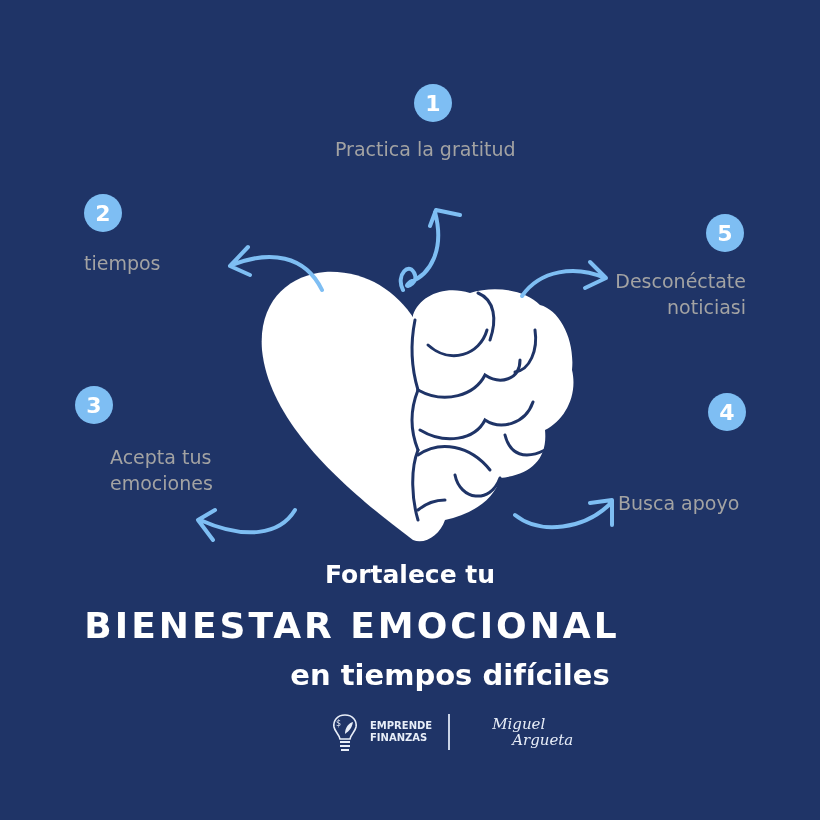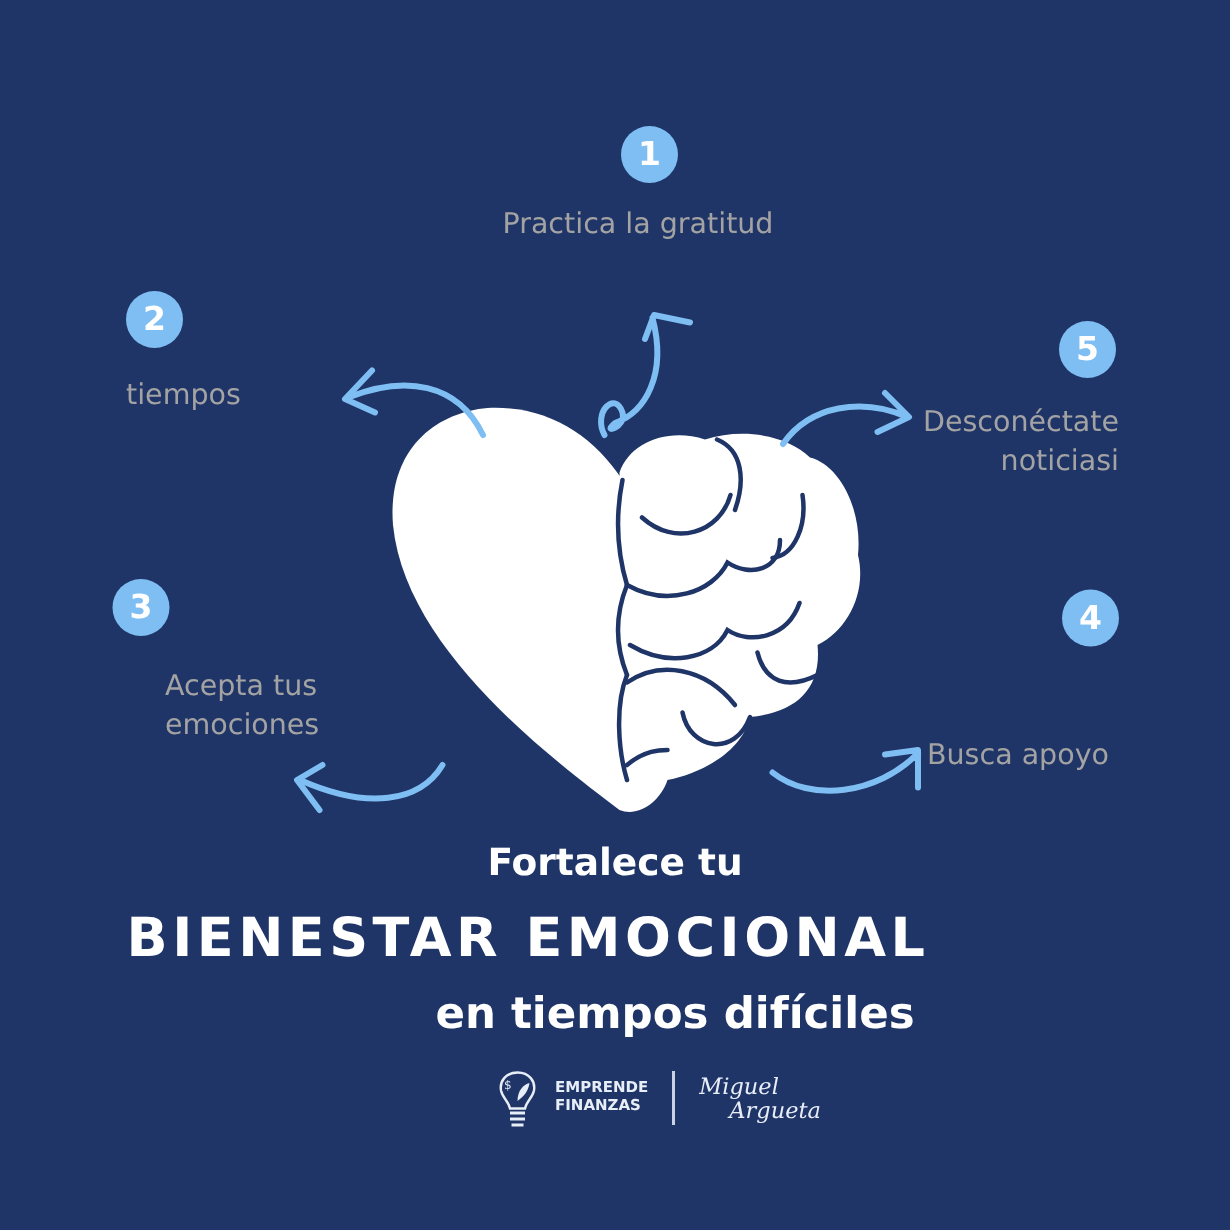--- a/index.html
+++ b/index.html
@@ -7,21 +7,21 @@
   .badge{position:absolute;width:38px;height:38px;border-radius:50%;background:#7ebef3;display:flex;align-items:center;justify-content:center;font-weight:bold;font-size:22px;color:#fff;}
   .tip{position:absolute;font-size:19px;line-height:26px;color:#a3a3a3;}
   .tip.right{text-align:right;}
   svg.art{position:absolute;left:0;top:0;}
   .title1{position:absolute;left:0;width:820px;text-align:center;top:560px;font-size:25px;font-weight:bold;}
   .title2{position:absolute;left:0;width:704px;text-align:center;top:605px;font-size:36px;font-weight:bold;letter-spacing:3px;}
   .title3{position:absolute;left:40px;width:820px;text-align:center;top:658px;font-size:29px;font-weight:bold;}
   .logo{position:absolute;left:330px;top:712px;display:flex;align-items:center;gap:10px;}
   .logo .brand{font-size:10px;font-weight:bold;line-height:12px;color:#e8eef8;}
   .logo .sep{width:2px;height:36px;background:#c9d3e6;margin:0 6px;}
-  .logo .sig{font-family:"DejaVu Serif",serif;font-style:italic;font-size:15px;color:#e8eef8;line-height:16px;}
+  .logo .sig{font-family:"DejaVu Serif",serif;font-style:italic;font-size:15px;color:#e8eef8;line-height:16px;margin-left:26px;}
 </style>
 </head>
 <body>
 
 <svg class="art" width="820" height="820" viewBox="0 0 820 820">
 
   <path d="M413 540 C 360 500, 270 430, 262 350 C 258 300, 290 275, 325 272 C 365 270, 395 290, 415 320 L 415 540 Z" fill="#ffffff"></path>
 
   <g>
     <path d="M413 315 C 420 295, 445 285, 470 293 C 495 285, 525 290, 540 305 C 560 310, 575 340, 572 370 C 578 395, 565 420, 545 430 C 548 460, 530 475, 500 478 C 495 500, 470 515, 445 520 C 440 535, 425 545, 413 540 Z" fill="#ffffff"></path>

